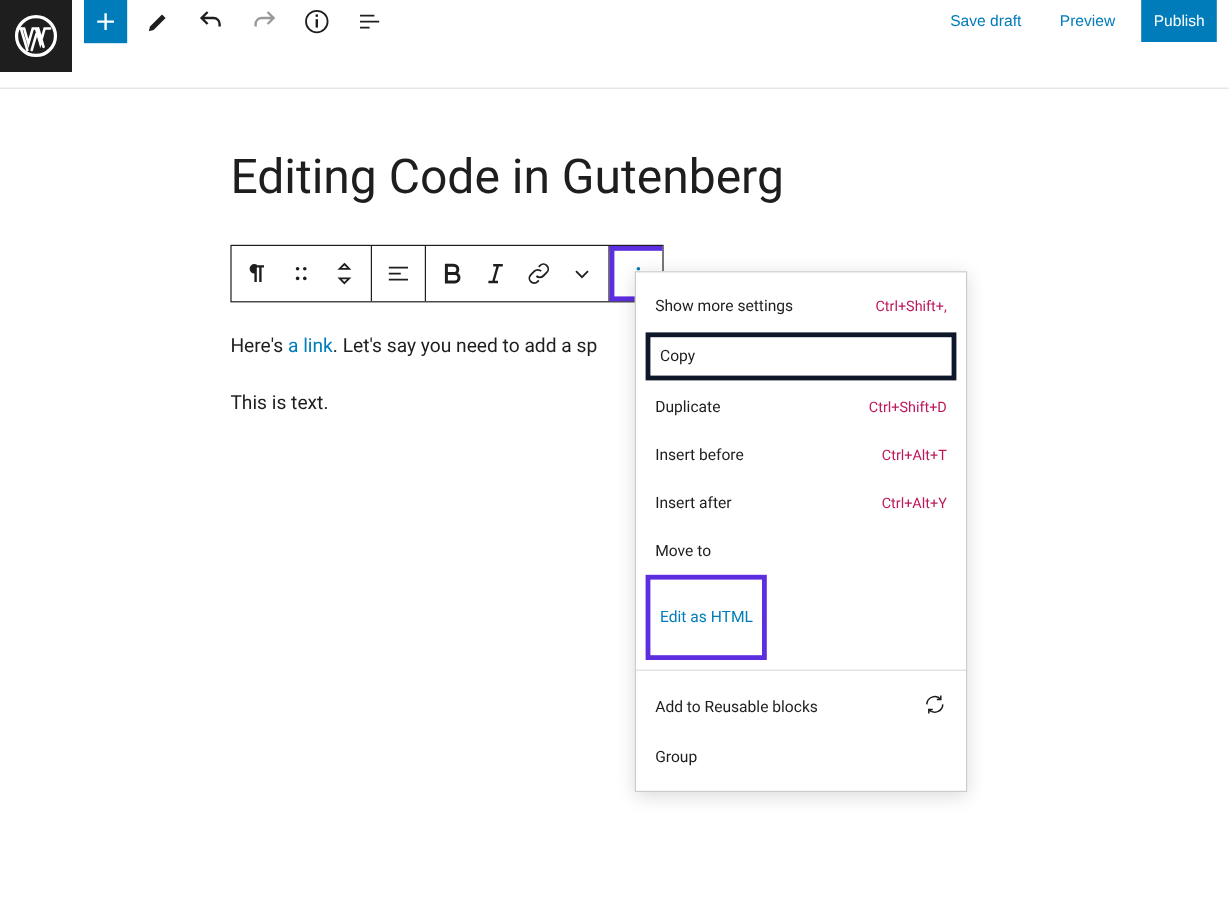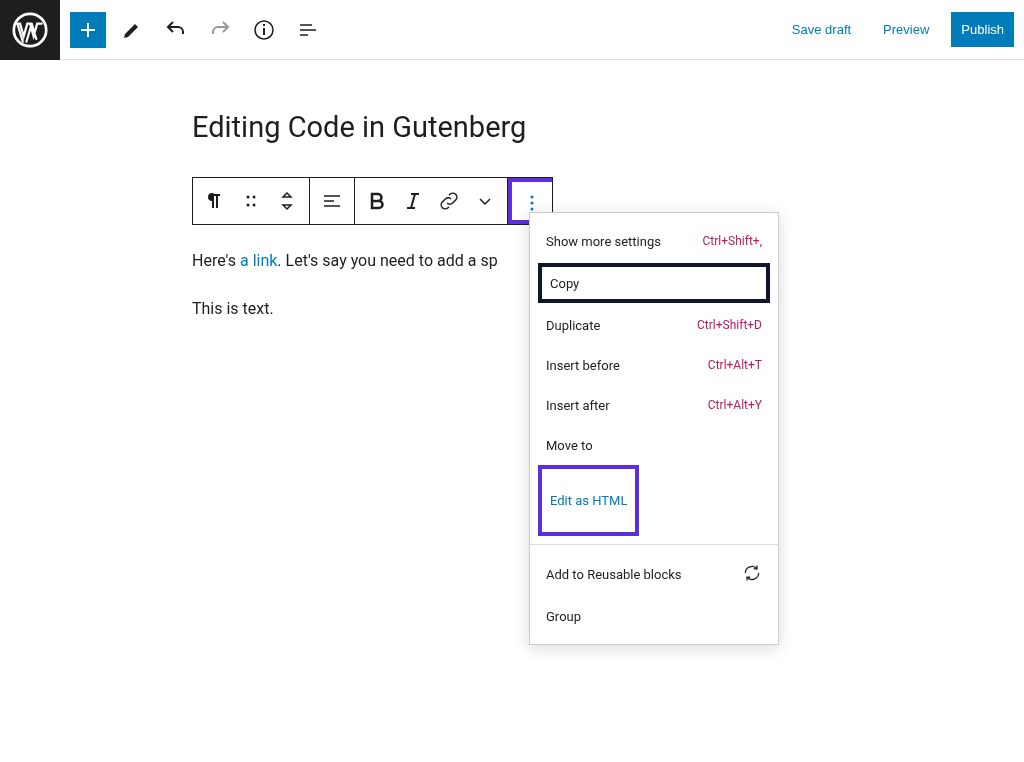--- a/index.html
+++ b/index.html
@@ -1,49 +1,49 @@
 <!DOCTYPE html>
 <html><head>
   <meta charset="utf-8">
   <style>
     * { margin: 0; padding: 0; box-sizing: border-box; }
     body { font-family: -apple-system, BlinkMacSystemFont, "Segoe UI", Roboto, sans-serif; font-size: 13px; color: #1e1e1e; background: #fff; width:1024px; height:762px; overflow:hidden; }
     
     
-    .editor-header { display: flex; align-items: center; height: 60px; border-bottom: 1px solid #e0e0e0; }
+    .editor-header { display: flex; align-items: flex-start; height: 74px; border-bottom: 1px solid #e0e0e0; }
     .wp-logo { width: 60px; height: 60px; background: #1e1e1e; display: flex; align-items: center; justify-content: center; }
     .wp-logo svg { width: 36px; height: 36px; }
     .toolbar-left { display: flex; align-items: center; padding: 0 10px; gap: 8px; }
     .toolbar-button { width: 36px; height: 36px; display: flex; align-items: center; justify-content: center; background: transparent; border: none; cursor: pointer; color: #1e1e1e; }
     .toolbar-button svg { width:24px; height:24px; }
     .add-block { background: #007cba; color: #fff; width:36px; height:36px; border:none; display:flex; align-items:center; justify-content:center; cursor:pointer;}
     .add-block svg{width:24px;height:24px;}
     .toolbar-button.disabled { color: #999; }
     .header-spacer { flex: 1; }
     .header-actions { display: flex; align-items: center; gap: 12px; padding-right: 10px; }
     .header-link { color: #007cba; background: none; border: none; padding: 8px 10px; font-size: 13px; cursor: pointer; }
     .publish-button { background: #007cba; color: #fff; border: none; padding: 10px 10px; font-size: 13px; cursor: pointer; }
     
     
     .editor-content { max-width: 640px; margin: 0 auto; padding: 50px 0 0 0; position:relative; }
-    .post-title { font-size: 29px; font-weight: 400; margin-bottom: 32px; color: #1e1e1e; line-height:1.2;}
+    .post-title { font-size: 40px; font-weight: 400; margin-bottom: 32px; color: #1e1e1e; line-height:1.2;}
     
     
     .block-toolbar { display: flex; border: 1px solid #1e1e1e; background: #fff; width: fit-content; height:48px; }
     .toolbar-group { display: flex; border-right: 1px solid #1e1e1e; padding: 4px; }
     .toolbar-group:last-child { border-right: none; }
     .tb-item { width: 36px; height: 38px; display: flex; align-items: center; justify-content: center; background: transparent; border: none; cursor: pointer; color:#1e1e1e;}
     .tb-item svg{width:24px;height:24px;}
     .highlight-box { border: 4px solid #5d2de0; padding:2px; }
     
     .paragraph { font-size: 16px; color: #1e1e1e; margin-top: 24px; line-height:1.5;}
     .paragraph a { color: #007cba; text-decoration: none; }
 
     
-    .block-menu { position: absolute; left: 337px; top:152px; width: 250px; background: #fff; border: 1px solid #ccc; box-shadow: 0 3px 15px rgba(0,0,0,0.15); }
+    .block-menu { position: absolute; left: 337px; top:152px; width: 277px; background: #fff; border: 1px solid #ccc; box-shadow: 0 3px 15px rgba(0,0,0,0.15); }
     .menu-section { border-bottom: 1px solid #ddd; padding: 8px 0; }
     .menu-section:last-child{border-bottom:none;}
     .menu-item { display: flex; justify-content: space-between; align-items: center; padding: 10px 16px; font-size: 13px; color: #1e1e1e; cursor: pointer; min-height:40px;}
     .menu-item .shortcut { color: #be185d; font-size:12px;}
     .menu-item.selected { border: 4px solid #0f172a; margin: 2px 8px; padding: 8px 8px; }
     .menu-item.highlighted-wrap{ padding:0 8px; }
     .hl4 { border:4px solid #5d2de0; padding:24px 8px; display:flex; align-items:center;}
     .hl4 .label{ color:#007cba; }
     .menu-item .icon-right{margin-left:auto;}
   </style>

